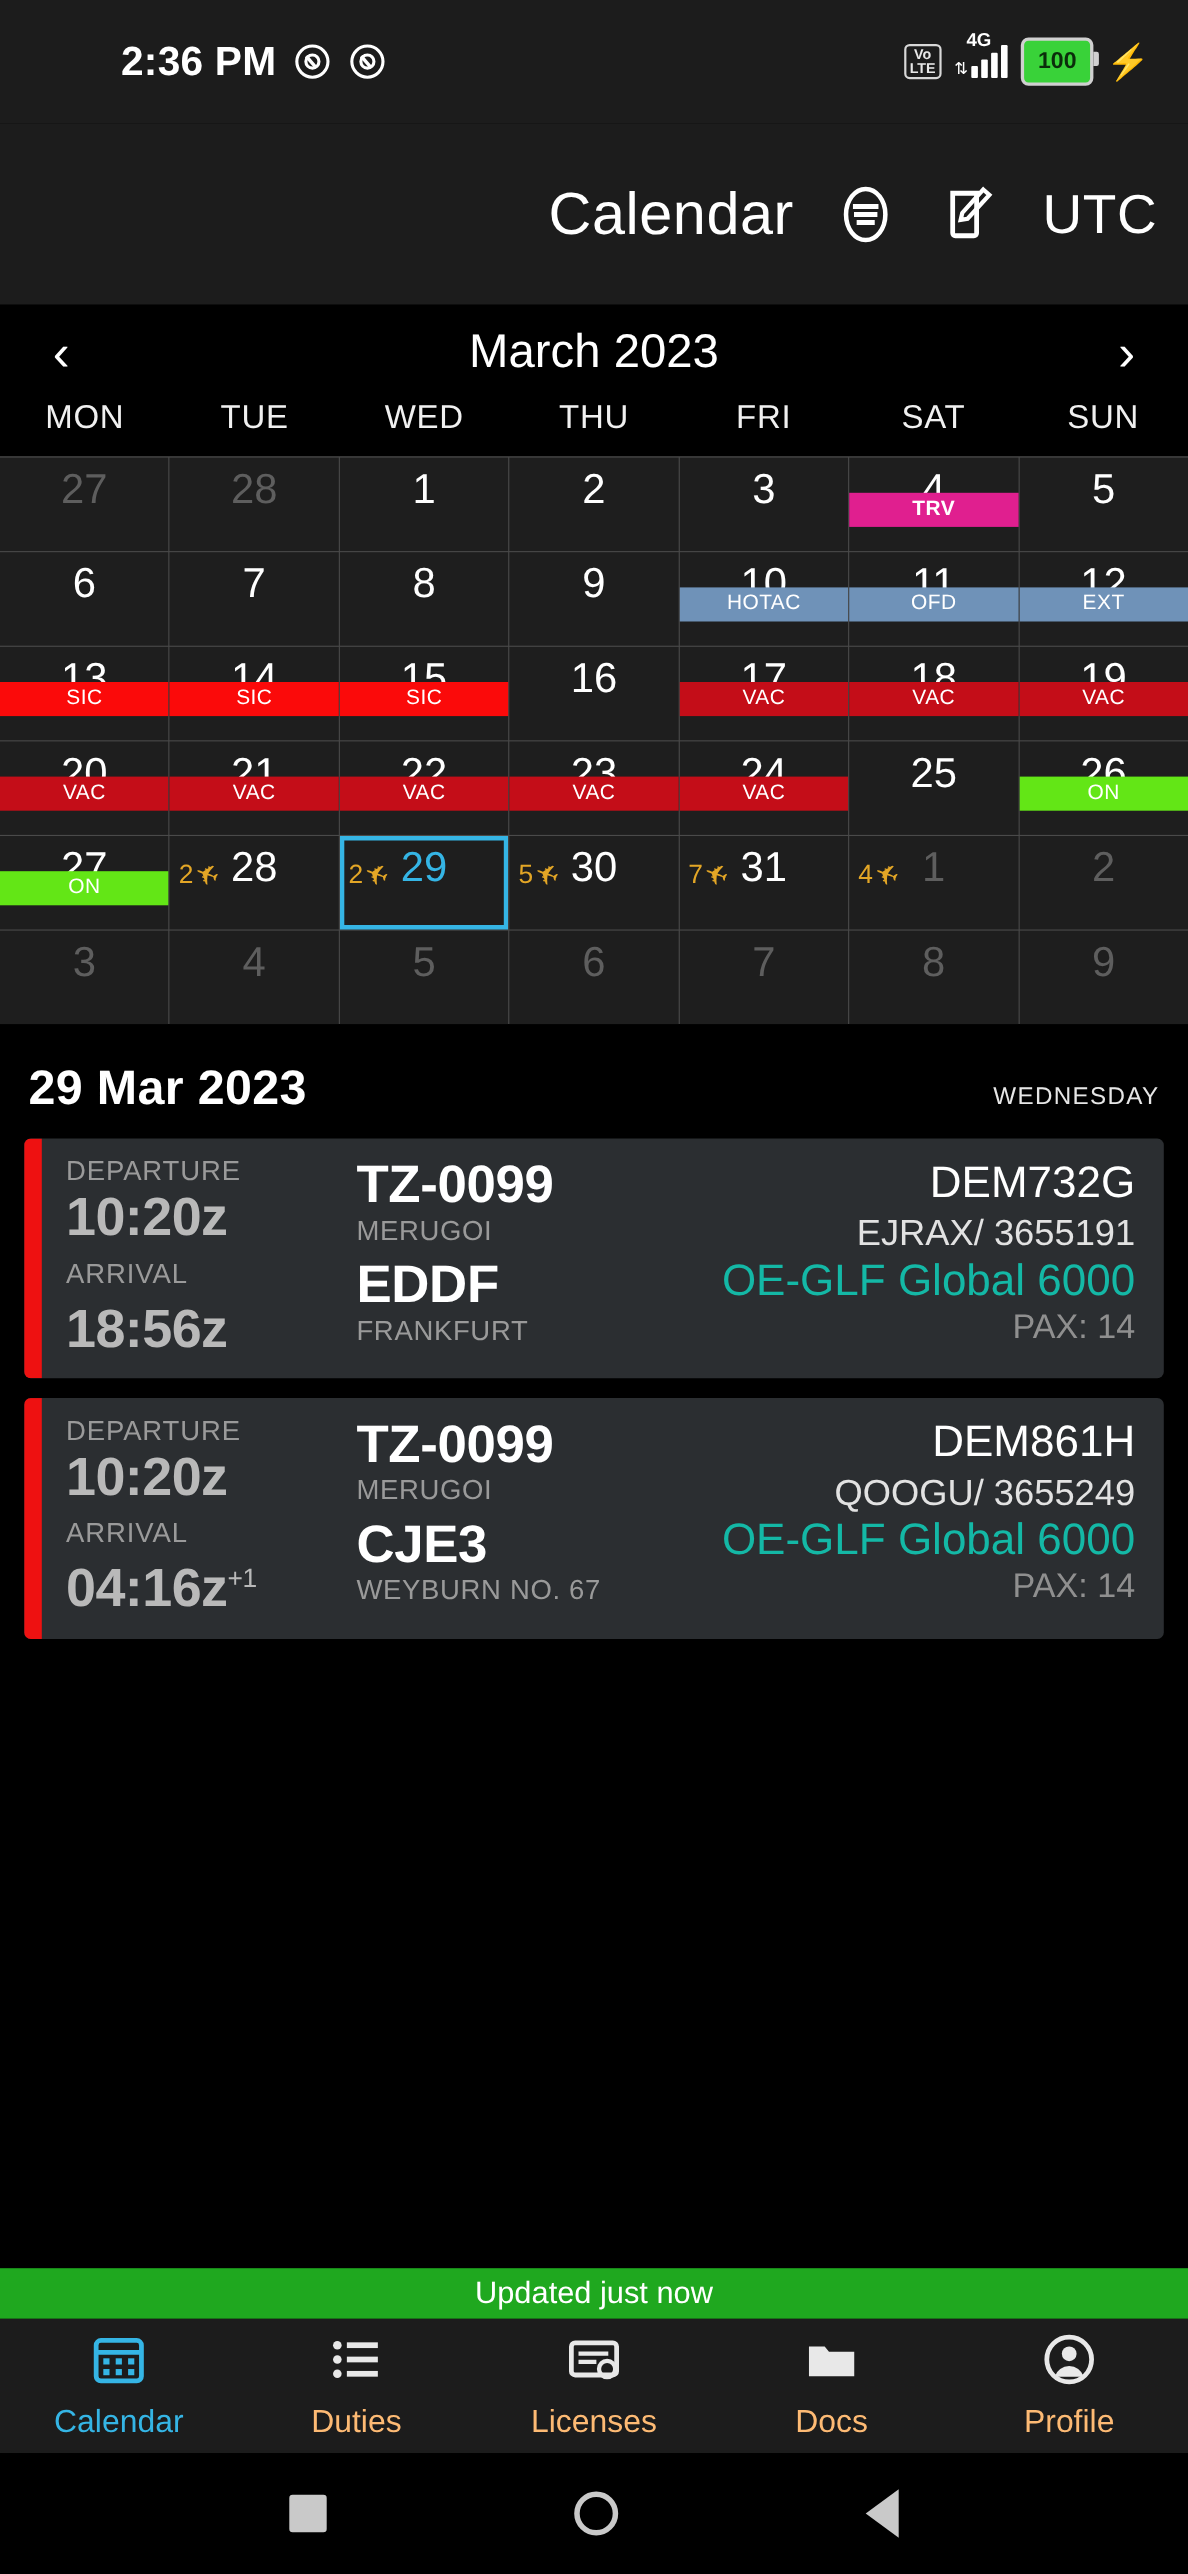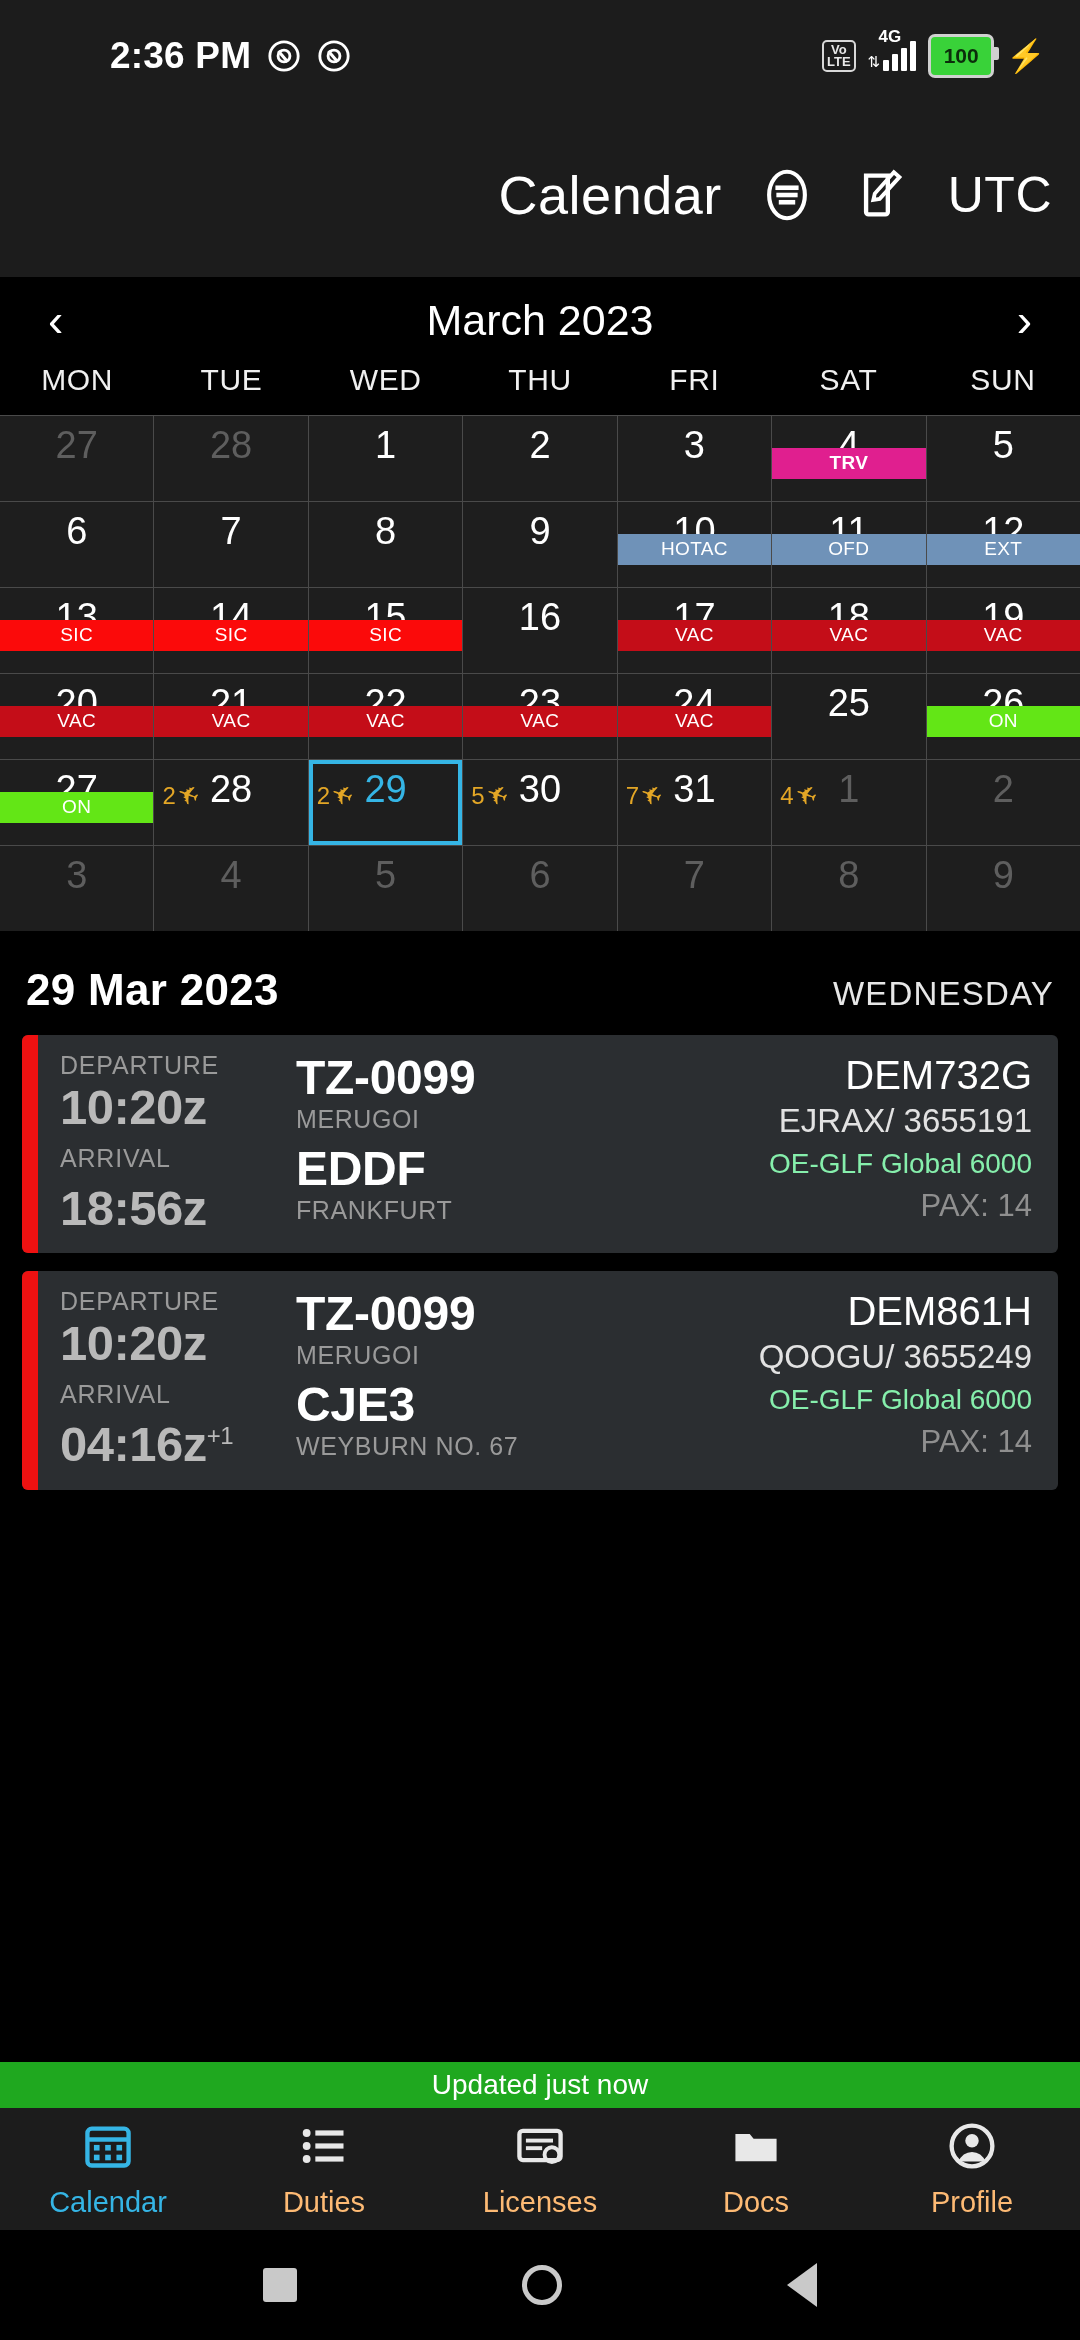--- a/index.html
+++ b/index.html
@@ -86,38 +86,38 @@
   .badge.on   { background:#63e616; }
   .flt { position:absolute; left:8px; top:20px;
          color:#e3a626; font-size:24px; display:flex; align-items:center; gap:1px; }
   .flt .pl { font-size:26px; transform:scaleX(-1) rotate(-20deg); display:inline-block; }
   .cell .row-inner { display:flex; align-items:center; justify-content:center; width:100%; }
 
   
   .daydetail { background:#000; padding:34px 26px 10px; display:flex;
                align-items:baseline; justify-content:space-between; }
   .dd-date { color:#fff; font-size:44px; font-weight:700; letter-spacing:.3px; }
-  .dd-dow  { color:#e6e6e6; font-size:33px; letter-spacing:1.2px; }
+  .dd-dow  { color:#e6e6e6; font-size:22px; letter-spacing:1.2px; }
 
   
   .cards { padding:10px 22px 0; display:flex; flex-direction:column; gap:18px; }
   .card { display:flex; background:#2b2e31; border-radius:6px; overflow:hidden; min-height:190px; }
   .card-stripe { width:16px; background:#ee1111; flex:0 0 16px; }
-  .card-body { flex:1; display:flex; padding:16px 26px 18px 22px; }
+  .card-body { flex:1; display:flex; padding:16px 26px 18px 22px;gap:28px; }
   .col-times { width:230px; }
   .lbl { color:#9a9a9a; font-size:25px; letter-spacing:.8px; }
   .tm  { color:#b9b9b9; font-size:49px; font-weight:700; line-height:54px; letter-spacing:-.5px; }
   .tm .plus { font-size:24px; font-weight:400; vertical-align:super; color:#b9b9b9; }
   .col-route { flex:1; padding-left:6px; }
   .code { color:#fff; font-size:48px; font-weight:700; line-height:54px; letter-spacing:-.3px; }
   .place { color:#9a9a9a; font-size:25px; letter-spacing:.6px; margin-bottom:8px; }
   .col-meta { text-align:right; min-width:330px; }
   .m1 { color:#fff; font-size:40px; font-weight:400; line-height:48px; }
   .m2 { color:#e2e2e2; font-size:33px; line-height:44px; }
-  .m3 { color:#86efac; font-size:28px; line-height:42px; }
+  .m3 { color:#14b8a6; font-size:40px; line-height:42px; }
   .m4 { color:#8f8f8f; font-size:31px; line-height:42px; }
 
   
   .updated { position:absolute; left:0; right:0; bottom:232px;
              background:#1fa81f; text-align:center; color:#fff;
              font-size:28px; padding:7px 0; }
 
   
   .bottomnav { position:absolute; left:0; right:0; bottom:110px; height:122px;
                background:#1c1c1c; display:grid; grid-template-columns:repeat(5,1fr);

